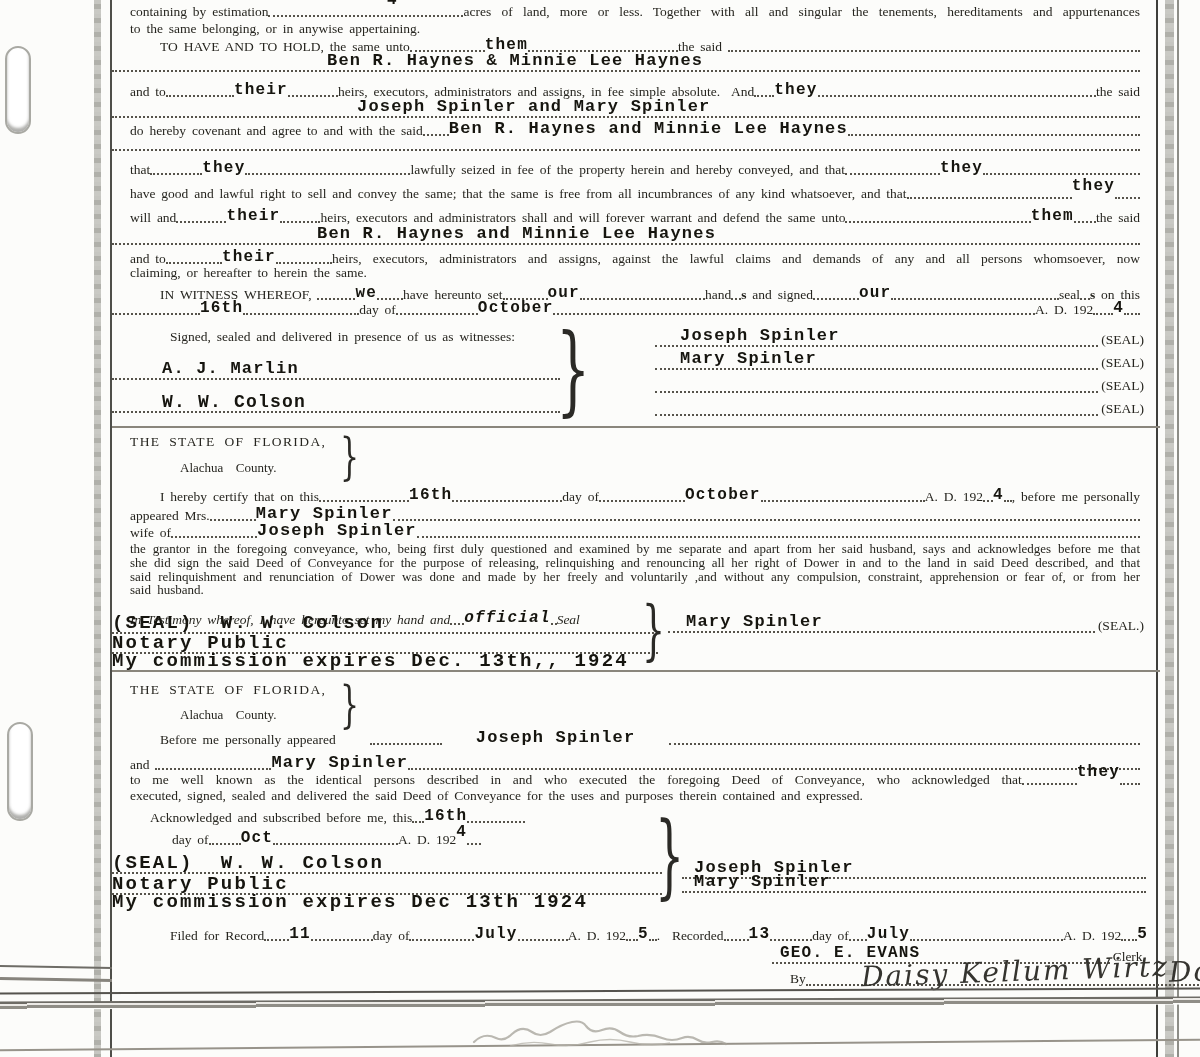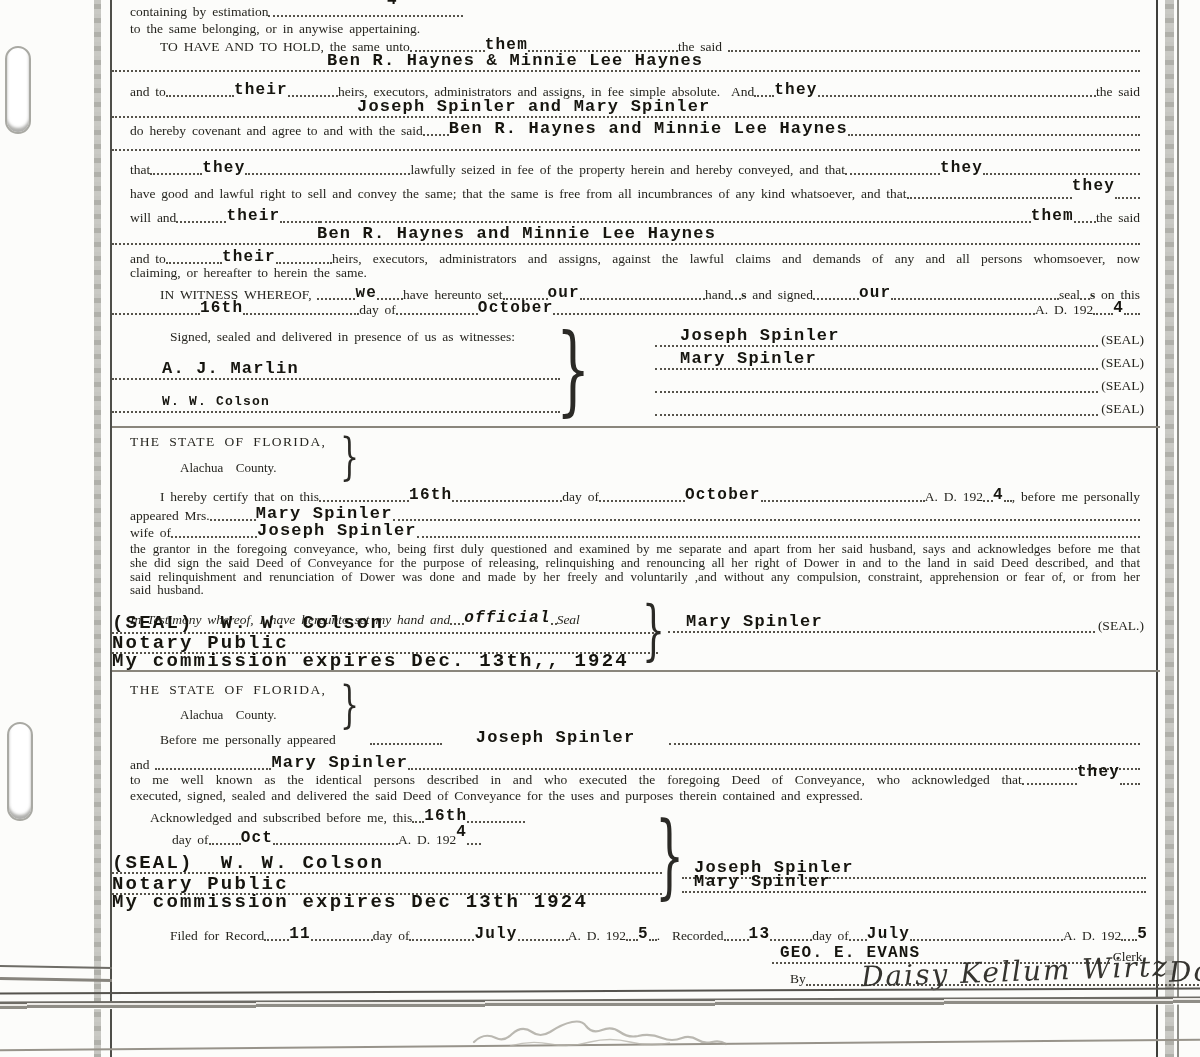--- a/index.html
+++ b/index.html
@@ -52,20 +52,21 @@
   <div class="vline" style="left:1177px;width:2px;background:#8d8d87;"></div>
 
   <div class="hline" style="left:112px;top:426px;width:1048px;height:2px;background:#8a867c;"></div>
   <div class="hline" style="left:112px;top:670px;width:1048px;height:2px;background:#8a867c;"></div>
 
   <div class="fragment" style="left:387px;top:-9px;">4</div>
 
   <div class="row" style="left:130px;right:60px;top:2px;">
       <span class="p">containing by estimation</span>
       <span class="dots" style="flex: 0 0 195px;"></span>
+      <span class="p fillj">acres of land, more or less.  Together with all and singular the tenements, hereditaments and appurtenances</span>
     </div>
   <div class="row" style="left:130px;right:60px;top:19px;">
       <span class="p">to the same belonging, or in anywise appertaining.</span>
     </div>
   <div class="row" style="left:160px;right:60px;top:37px;">
       <span class="p">TO HAVE AND TO HOLD, the same unto</span>
       <span class="dots" style="flex: 0 0 75px;"></span>
       <span class="t">them</span>
       <span class="dots" style="flex: 0 0 150px;"></span>
       <span class="p">the said </span>
@@ -113,20 +114,21 @@
       <span class="p">have good and lawful right to sell and convey the same; that the same is free from all incumbrances of any kind whatsoever, and that</span>
       <span class="dots fill"></span>
       <span class="t raised">they</span>
       <span class="dots" style="flex: 0 0 25px;"></span>
     </div>
   <div class="row" style="left:130px;right:60px;top:208px;">
       <span class="p">will and</span>
       <span class="dots" style="flex: 0 0 50px;"></span>
       <span class="t">their</span>
       <span class="dots" style="flex: 0 0 40px;"></span>
+      <span class="p">heirs, executors and administrators shall and will forever warrant and defend the same unto</span>
       <span class="dots fill"></span>
       <span class="t">them</span>
       <span class="dots" style="flex: 0 0 22px;"></span>
       <span class="p">the said</span>
     </div>
   <div class="row ul" style="left:112px;right:60px;top:225px;height:18px;">
       <span class="spc" style="width: 205px;"></span>
       <span class="t" style="font-size: 17px; letter-spacing: 1.2px;">Ben R. Haynes and Minnie Lee Haynes</span>
     </div>
   <div class="row" style="left:130px;right:60px;top:249px;">
@@ -174,21 +176,21 @@
       <span class="dots" style="flex: 0 0 16px;"></span>
     </div>
 
   <div class="statictext p" style="left:170px;top:329px;">Signed, sealed and delivered in presence of us as witnesses:</div>
   <div class="row ul" style="left:112px;top:358px;width:448px;height:20px;">
       <span class="spc" style="width: 50px;"></span>
       <span class="t" style="font-size: 17px; letter-spacing: 1.2px;">A. J. Marlin</span>
     </div>
   <div class="row ul" style="left:112px;top:391px;width:448px;height:20px;">
       <span class="spc" style="width: 50px;"></span>
-      <span class="t" style="font-size: 13px; letter-spacing: 1.2px;">W. W. Colson</span>
+      <span class="t" style="font-size: 18px; letter-spacing: 1.2px;">W. W. Colson</span>
     </div>
   <div class="brace" style="left:556px;top:320px;font-size:98px;transform:scale(.55,1);">}</div>
 
   <div class="sigrow" style="left:655px;right:56px;top:325px;height:22px;">
     <div class="sigline">
         <span class="spc" style="width: 25px;"></span>
         <span class="t" style="font-size: 17px; letter-spacing: 1.2px;">Joseph Spinler</span>
       </div>
     <span class="sealtxt">(SEAL)</span>
   </div>

